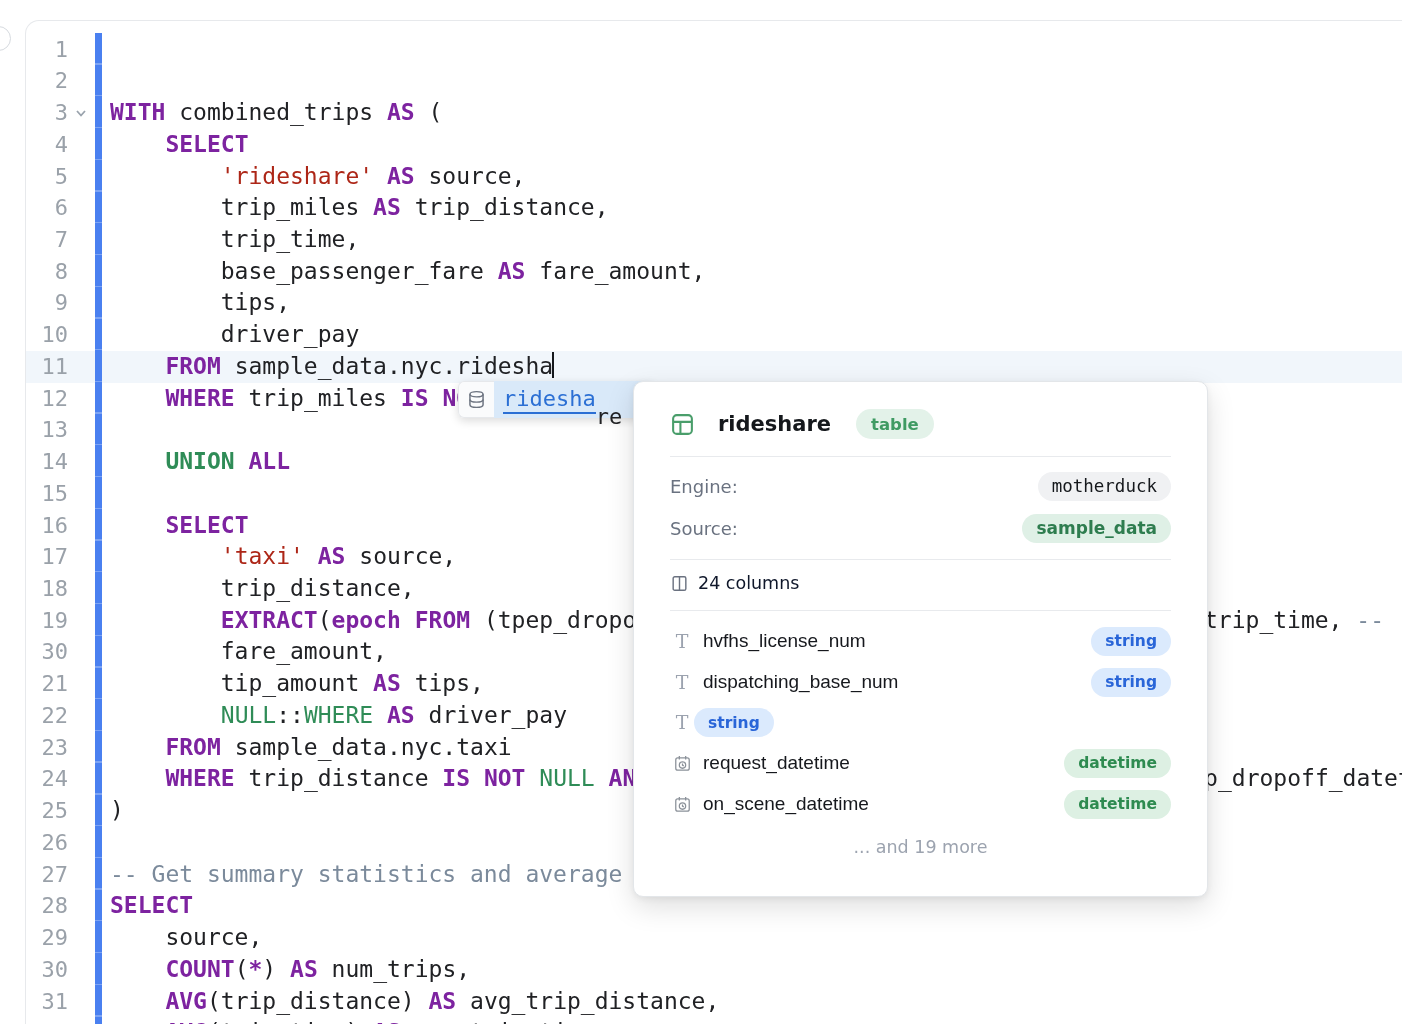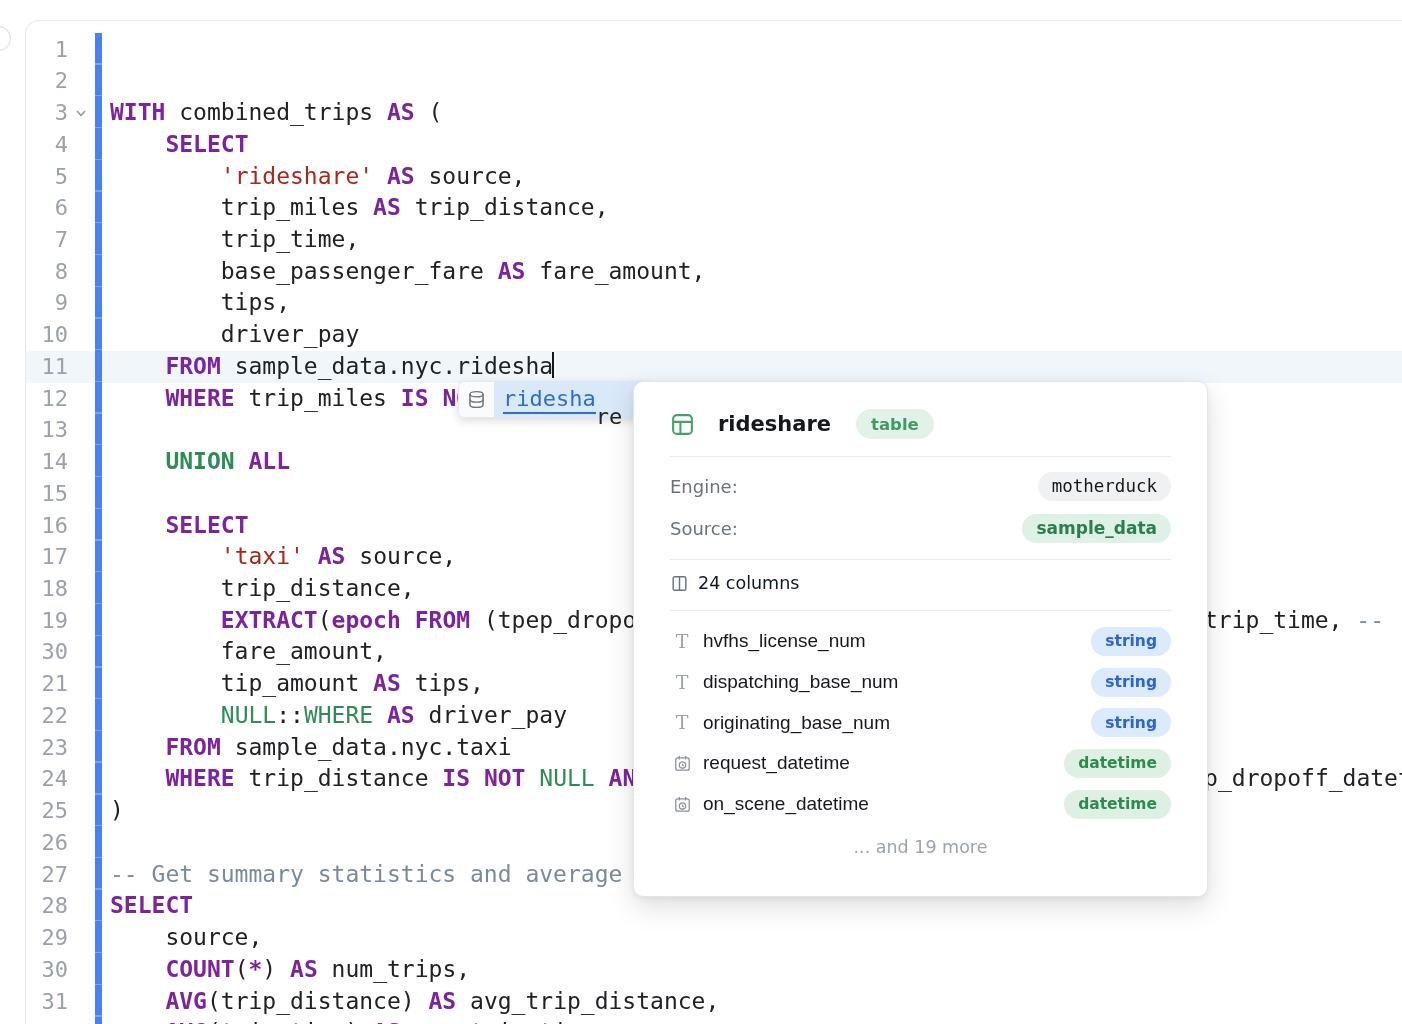--- a/index.html
+++ b/index.html
@@ -318,21 +318,20 @@
           </span>
 
     <span class="col-name">dispatching_base_num</span>
     <span class="pill pill-blue">string</span>
   </div>
         <div class="col-row">
     <span class="col-icon icon-text">
             <span class="ticon">T</span>
           </span>
 
-    <span class="col-name">originating_base_num</span>
     <span class="pill pill-blue">string</span>
   </div>
         <div class="col-row">
 
     <span class="col-icon icon-dt">
       <svg width="19" height="19" viewBox="0 0 24 24" fill="none" stroke="#8b9199" stroke-width="1.6">
         <rect x="3.5" y="5" width="17" height="15.5" rx="2.5"></rect>
         <line x1="8" y1="2.5" x2="8" y2="7"></line>
         <line x1="16" y1="2.5" x2="16" y2="7"></line>
         <circle cx="12" cy="14" r="4"></circle>

